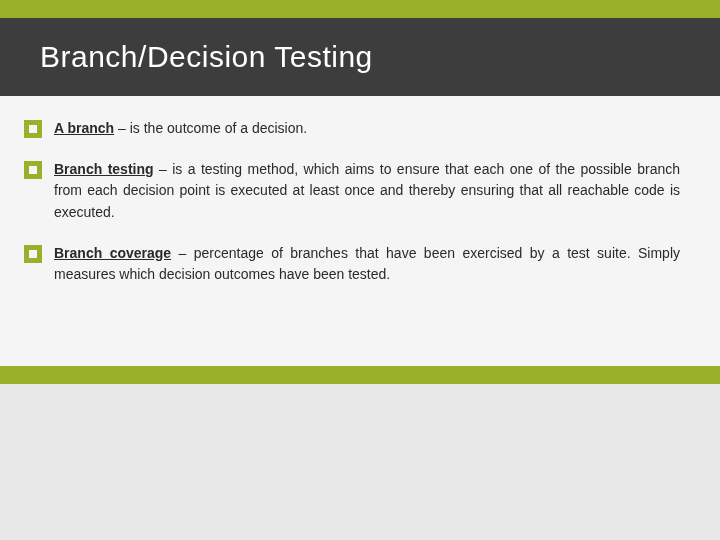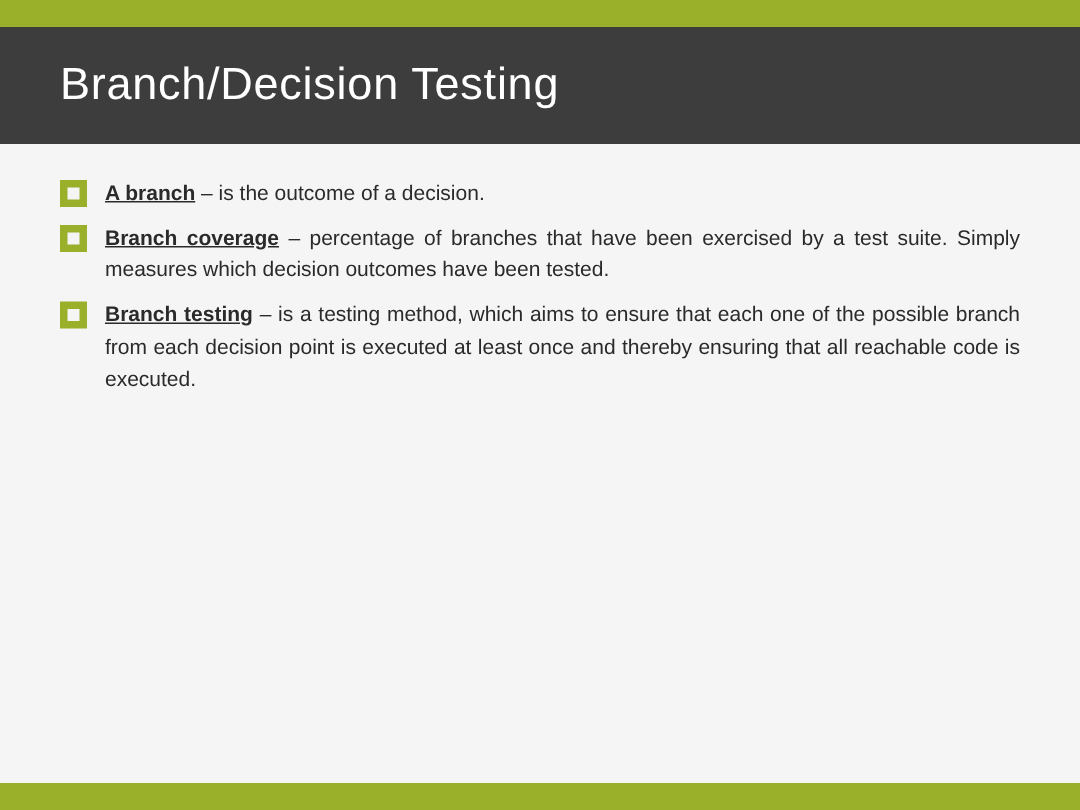--- a/index.html
+++ b/index.html
@@ -11,21 +11,21 @@
     body {
       width: 720px;
       height: 540px;
       background: #e8e8e8;
       font-family: 'Arial', sans-serif;
       overflow: hidden;
     }
 
     .slide-container {
       width: 720px;
-      height: 540px;
+      height: 384px;
       display: flex;
       flex-direction: column;
       background: #f0f0f0;
     }
 
     .top-bar {
       height: 18px;
       background: #9aaf2a;
       width: 100%;
     }
@@ -39,24 +39,24 @@
     .header-title {
       color: #ffffff;
       font-size: 30px;
       font-weight: 400;
       letter-spacing: 0.5px;
     }
 
     .content {
       background: #f5f5f5;
       flex: 1;
-      padding: 22px 40px 22px 40px;
+      padding: 22px 40px 22px 24px;
       display: flex;
       flex-direction: column;
-      gap: 8px;
+      gap: 19px;
     }
 
     .bullet-item {
       display: flex;
       align-items: flex-start;
       gap: 12px;
     }
 
     .bullet-icon {
       width: 18px;
@@ -116,28 +116,28 @@
     <div class="bullet-item">
       <div class="bullet-icon"></div>
       <p class="bullet-text">
         <span class="term">A branch</span><span> – is the outcome of a decision.</span>
       </p>
     </div>
 
     <div class="bullet-item">
       <div class="bullet-icon"></div>
       <p class="bullet-text">
-        <span class="term">Branch coverage</span><span> – percentage of branches that have been exercised by a test suite. Simply measures which decision outcomes have been tested.</span>
+        <span class="term">Branch testing</span><span> – is a testing method, which aims to ensure that each one of the possible branch from each decision point is executed at least once and thereby ensuring that all reachable code is executed.</span>
       </p>
     </div>
 
     <div class="bullet-item">
       <div class="bullet-icon"></div>
       <p class="bullet-text">
-        <span class="term">Branch testing</span><span> – is a testing method, which aims to ensure that each one of the possible branch from each decision point is executed at least once and thereby ensuring that all reachable code is executed.</span>
+        <span class="term">Branch coverage</span><span> – percentage of branches that have been exercised by a test suite. Simply measures which decision outcomes have been tested.</span>
       </p>
     </div>
 
 
   </div>
 
   <div class="bottom-bar"></div>
 </div>
 
 </body></html>

